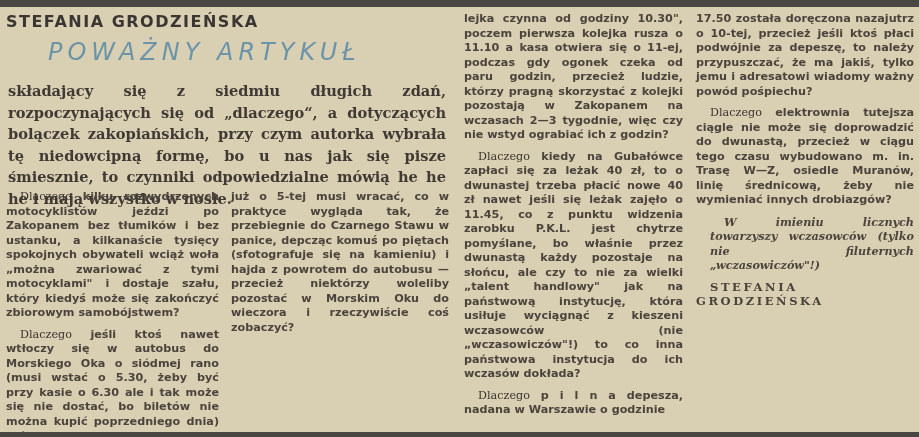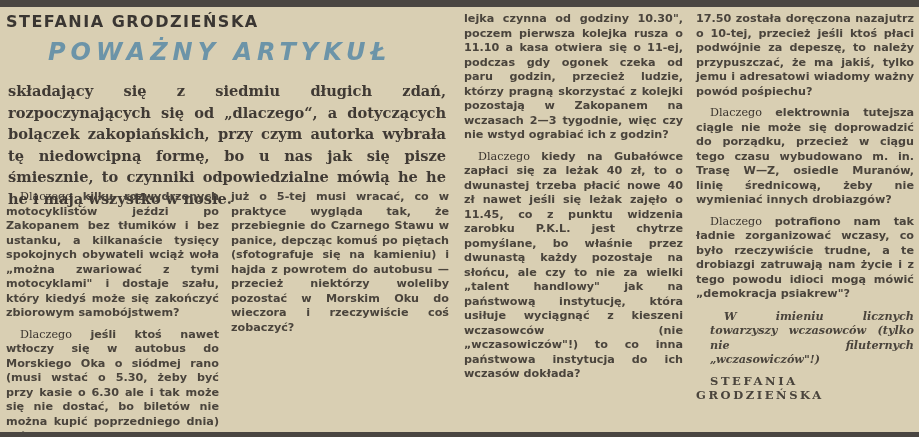--- a/index.html
+++ b/index.html
@@ -11,21 +11,21 @@
   }
   .top-bar { position:absolute; left:0; top:0; width:919px; height:7px; background:#4a4642; }
   .bottom-bar { position:absolute; left:0; top:432px; width:919px; height:5px; background:#4a4642; }
   .byline {
     position:absolute; left:6px; top:12px;
     font-family:"DejaVu Sans", sans-serif; font-weight:bold;
     font-size:16px; letter-spacing:1.5px; color:#3a3632;
   }
   .title {
     position:absolute; left:48px; top:38px;
-    font-family:"DejaVu Sans", sans-serif; font-weight:bold; font-style:italic;
+    font-family:"DejaVu Sans", sans-serif; font-weight:normal; font-style:italic;
     font-size:24px; letter-spacing:5px; color:#6c94a8;
   }
   .lead {
     position:absolute; left:8px; top:80px; width:438px;
     font-size:14.6px; line-height:21.5px; font-weight:bold;
     text-align:justify; color:#403a34;
   }
   .col {
     position:absolute; top:0;
     font-size:11.2px; line-height:14.5px; font-weight:bold;
@@ -60,23 +60,23 @@
   <p><span class="kw">Dlaczego</span><span> jeśli ktoś nawet wtłoczy się w autobus do Morskiego Oka o siódmej rano (musi wstać o 5.30, żeby być przy kasie o 6.30 ale i tak może się nie dostać, bo biletów nie można kupić poprzedniego dnia) — to</span></p>
 </div>
 
 <div class="col col2">
   <p class="cont">już o 5-tej musi wracać, co w praktyce wygląda tak, że przebiegnie do Czarnego Stawu w panice, depcząc komuś po piętach (sfotografuje się na kamieniu) i hajda z powrotem do autobusu — przecież niektórzy woleliby pozostać w Morskim Oku do wieczora i rzeczywiście coś zobaczyć?</p>
 </div>
 
 <div class="col col3">
   <p class="cont">lejka czynna od godziny 10.30", poczem pierwsza kolejka rusza o 11.10 a kasa otwiera się o 11-ej, podczas gdy ogonek czeka od paru godzin, przecież ludzie, którzy pragną skorzystać z kolejki pozostają w Zakopanem na wczasach 2—3 tygodnie, więc czy nie wstyd ograbiać ich z godzin?</p>
   <p><span class="kw">Dlaczego</span><span> kiedy na Gubałówce zapłaci się za leżak 40 zł, to o dwunastej trzeba płacić nowe 40 zł nawet jeśli się leżak zajęło o 11.45, co z punktu widzenia zarobku P.K.L. jest chytrze pomyślane, bo właśnie przez dwunastą każdy pozostaje na słońcu, ale czy to nie za wielki „talent handlowy" jak na państwową instytucję, która usiłuje wyciągnąć z kieszeni wczasowców (nie „wczasowiczów"!) to co inna państwowa instytucja do ich wczasów dokłada?</span></p>
+  <p><span class="kw">Dlaczego</span><span> p i l n a depesza, nadana w Warszawie o godzinie</span></p>
 </div>
 
 <div class="col col4">
   <p class="cont">17.50 została doręczona nazajutrz o 10-tej, przecież jeśli ktoś płaci podwójnie za depeszę, to należy przypuszczać, że ma jakiś, tylko jemu i adresatowi wiadomy ważny powód pośpiechu?</p>
-  <p><span class="kw">Dlaczego</span><span> elektrownia tutejsza ciągle nie może się doprowadzić do porządku, przecież w ciągu tego czasu wybudowano m. in. Trasę W—Z, osiedle Muranów, linię średnicową, żeby nie wymieniać innych drobiazgów?</span></p>
-  <p><span class="kw">Dlaczego</span><span> potrafiono nam tak ładnie zorganizować wczasy, co było rzeczywiście trudne, a te drobiazgi zatruwają nam życie i z tego powodu idioci mogą mówić „demokracja psiakrew"?</span></p>
+  <p><span class="kw">Dlaczego</span><span> elektrownia tutejsza ciągle nie może się doprowadzić do dwunastą, przecież w ciągu tego czasu wybudowano m. in. Trasę W—Z, osiedle Muranów, linię średnicową, żeby nie wymieniać innych drobiazgów?</span></p>
   <p class="sig-italic">W imieniu licznych towarzyszy wczasowców (tylko nie filuternych „wczasowiczów"!)</p>
   <p class="signature">STEFANIA GRODZIEŃSKA</p>
 </div>
 
 <div class="bottom-bar"></div>
 
 </body></html>

